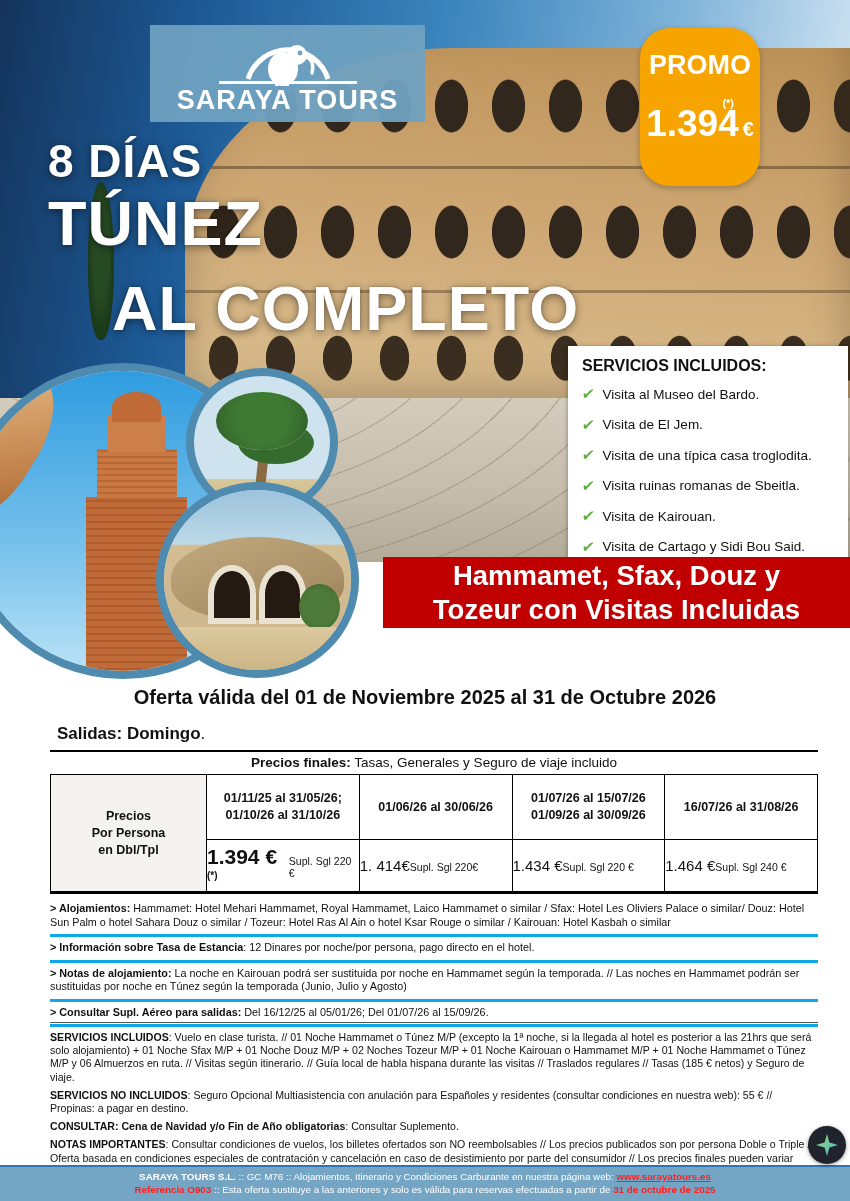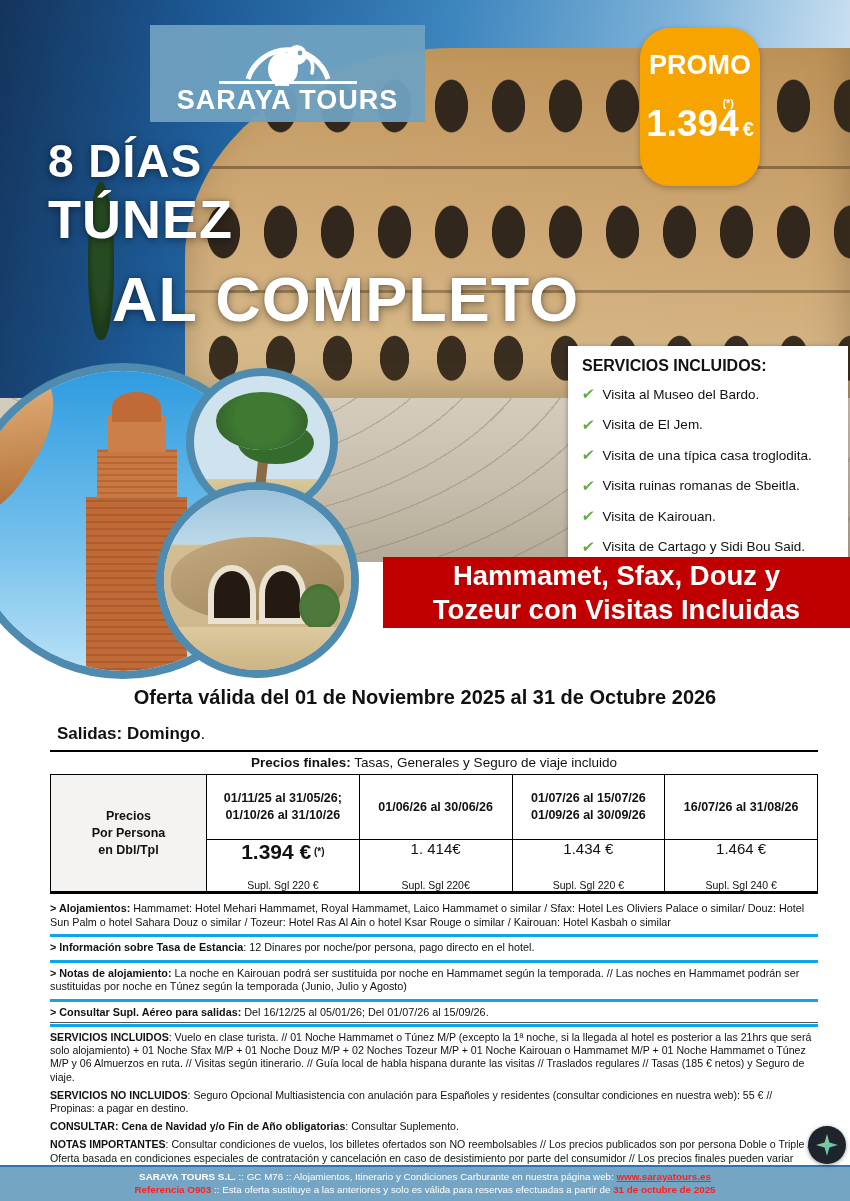--- a/index.html
+++ b/index.html
@@ -45,21 +45,21 @@
     border-radius:30px;color:#fff;text-align:center;box-shadow:0 2px 6px rgba(0,0,0,.25);}
   .promo-label{font-size:27px;font-weight:bold;margin-top:22px;}
   .promo-ast{font-size:11px;font-weight:bold;text-align:right;margin:16px 26px 0 0;}
   .promo-price{font-size:37px;font-weight:bold;line-height:30px;}
   .promo-eur{font-size:20px;font-weight:bold;margin-left:4px;}
 
   
   .hero-title{position:absolute;left:48px;top:138px;color:#fff;font-weight:bold;
     text-shadow:0 2px 8px rgba(0,0,0,.45),0 0 2px rgba(0,0,0,.3);line-height:1;}
   .ht1{font-size:46px;letter-spacing:1px;}
-  .ht2{font-size:54px;margin-top:8px;letter-spacing:1px;}
+  .ht2{font-size:63px;margin-top:8px;letter-spacing:1px;}
   .ht3{font-size:63px;margin-top:22px;margin-left:64px;letter-spacing:1px;}
 
   
   .services{position:absolute;left:568px;top:346px;width:280px;height:214px;background:#fff;
     box-shadow:0 1px 5px rgba(0,0,0,.35);padding:11px 0 0 14px;box-sizing:border-box;}
   .sv-title{font-size:16px;font-weight:bold;margin-bottom:10px;}
   .sv-item{font-size:13.5px;margin-bottom:12.5px;display:flex;align-items:center;}
   .check{color:#5fae3f;font-size:15px;font-weight:bold;margin-right:8px;transform:skewX(-8deg);}
 
   
@@ -104,21 +104,21 @@
 
   .price-table{position:absolute;left:50px;top:750px;width:768px;border-top:2.5px solid #000;border-bottom:3px solid #000;box-sizing:border-box;}
   .pt-caption{text-align:center;font-size:13.5px;padding:3px 0 4px;border-bottom:1px solid #000;}
   .pt-grid{display:flex;border-left:1px solid #000;border-right:1px solid #000;}
   .pt-label{width:155px;background:#f4f3f1;display:flex;align-items:center;justify-content:center;
     font-weight:bold;font-size:12.5px;text-align:center;border-right:1px solid #000;white-space:pre-line;line-height:17px;}
   .pt-col{flex:1;display:flex;flex-direction:column;border-right:1px solid #000;}
   .pt-col:last-child{border-right:none;}
   .pt-dates{height:64px;display:flex;align-items:center;justify-content:center;font-weight:bold;
     font-size:12.5px;white-space:pre-line;text-align:center;border-bottom:1px solid #000;line-height:17px;}
-  .pt-price{height:51px;display:flex;flex-direction:column;align-items:center;justify-content:space-between;}
+  .pt-price{height:51px;display:flex;flex-direction:row;align-items:center;justify-content:flex-start;}
   .pt-price .val{font-size:15px;}
   .pt-price.hl .val{font-size:21px;font-weight:bold;}
   .pt-price .note{font-size:10px;font-weight:bold;vertical-align:4px;}
   .pt-price .supl{font-size:10.5px;margin-top:2px;}
 
   
   .info-rows{position:absolute;left:50px;top:898px;width:768px;font-size:10.8px;line-height:13.5px;}
   .info-row{padding:4px 0 5px;border-bottom:3px solid #0ea5e9;}
   .info-row b{font-weight:bold;}
 

